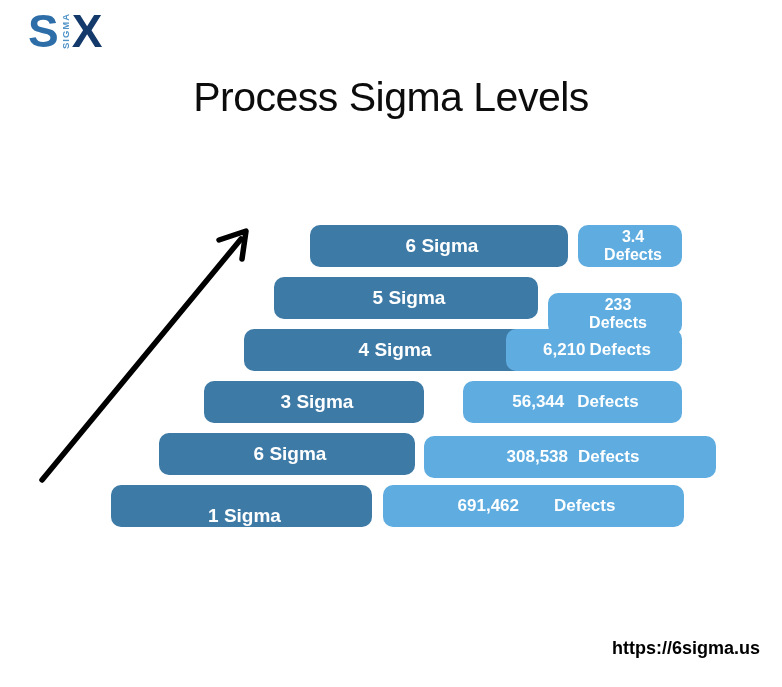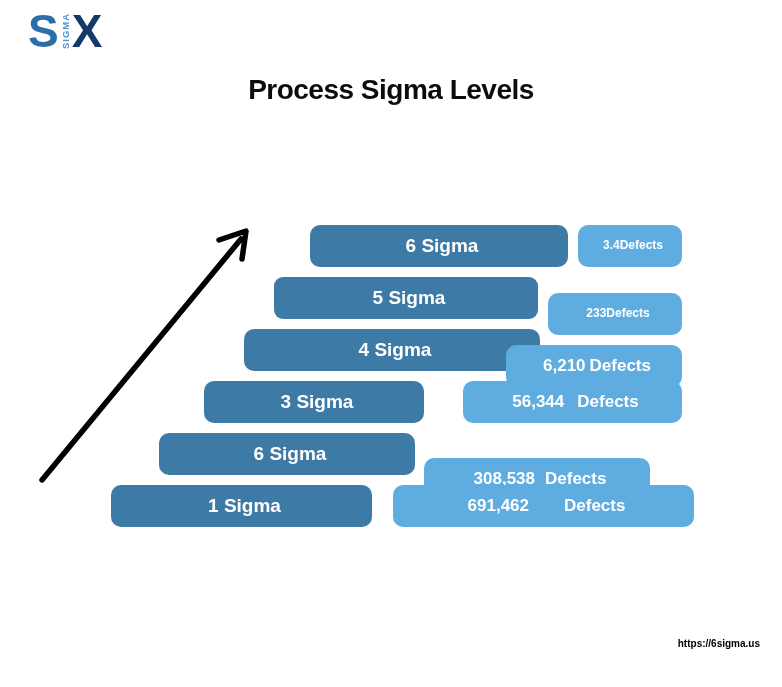--- a/index.html
+++ b/index.html
@@ -47,22 +47,22 @@
     font-size:46px;
     font-weight:800;
     line-height:0.8;
     color:var(--logo-x);
   }
   .title{
     position:absolute;
     left:0; right:0;
     top:74px;
     text-align:center;
-    font-size:28px;
-    font-weight:700;
+    font-size:41px;
+    font-weight:400;
     letter-spacing:-0.5px;
     color:var(--title-color);
   }
   .arrow-svg{
     position:absolute;
     left:0; top:0;
     width:782px; height:687px;
     pointer-events:none;
   }
   .bar{
@@ -72,40 +72,40 @@
     color:#ffffff;
     font-weight:700;
     display:flex;
     align-items:center;
     justify-content:center;
     white-space:nowrap;
     padding-left:6px;
   }
   .dark{ background:var(--dark-bar); font-size:19px; }
   .light{ background:var(--light-bar); font-size:17px; }
-  .two-line{ flex-direction:row; line-height:1.1; font-size:12px; }
+  .two-line{ flex-direction:column; line-height:1.1; font-size:16px; }
 
   .r1d{ top:225px; left:310px; width:258px; }
   .r1l{ top:225px; left:578px; width:104px; }
-  .r2d{ top:277px; left:274px; width:264px;border-radius:9px; }
+  .r2d{ top:277px; left:274px; width:264px; }
   .r2l{ top:277px; left:548px; width:134px;margin-top:16px; }
   .r3d{ top:329px; left:244px; width:296px; }
-  .r3l{ top:329px; left:506px; width:176px; gap:4px;margin-top:16px; }
+  .r3l{ top:329px; left:506px; width:176px; gap:4px; }
   .r4d{ top:381px; left:204px; width:220px; }
   .r4l{ top:381px; left:463px; width:219px; gap:13px; }
   .r5d{ top:433px; left:159px; width:256px; }
-  .r5l{ top:458px; left:424px; width:226px; gap:10px; }
-  .r6d{ top:485px; left:111px; width:261px; }
-  .r6l{ top:485px; left:393px; width:301px; gap:35px; }
+  .r5l{ top:436px; left:424px; width:292px; gap:10px; }
+  .r6d{ top:485px; left:111px; width:261px;align-items:flex-end; }
+  .r6l{ top:485px; left:383px; width:301px; gap:35px; }
 
   .footer-url{
     position:absolute;
     right:22px;
     top:638px;
-    font-size:10px;
+    font-size:18px;
     font-weight:700;
     color:#000000;
   }
 </style>
 </head>
 <body>
 
 <div class="logo">
   <span class="logo-s">S</span>
   <span class="logo-sigma">SIGMA</span>

